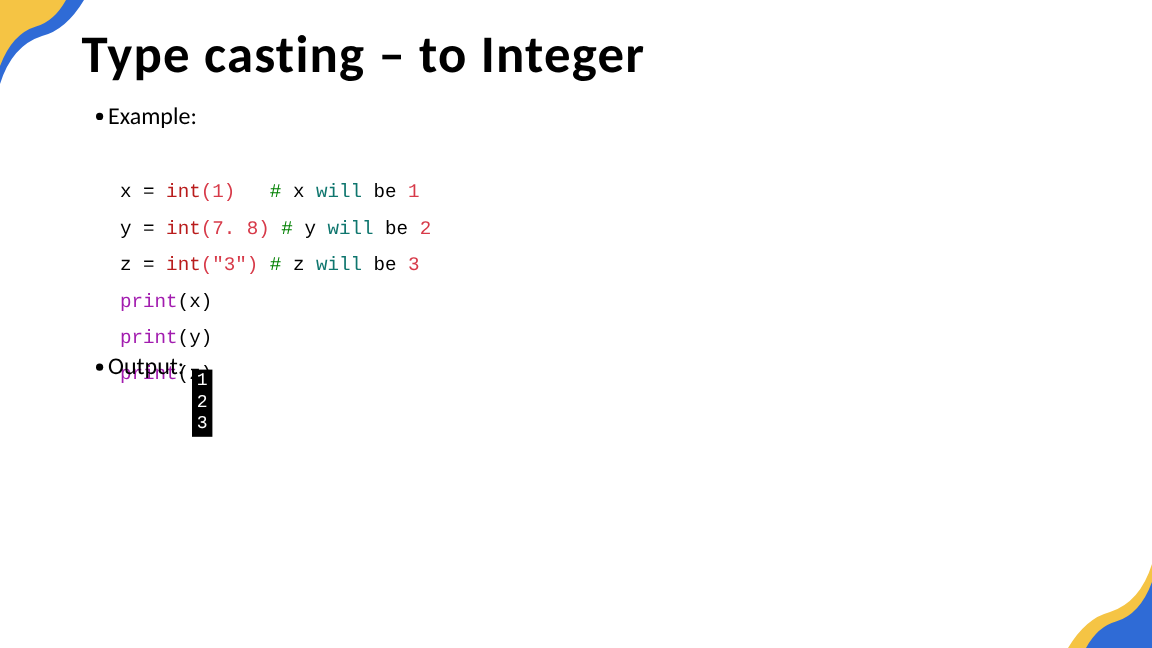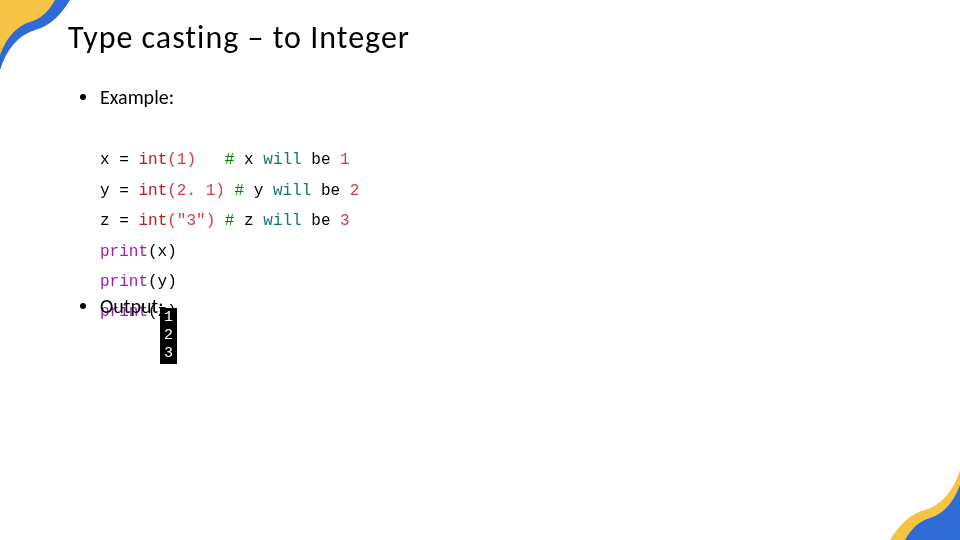--- a/index.html
+++ b/index.html
@@ -1,19 +1,19 @@
 <!DOCTYPE html>
 <html><head>
 <meta charset="utf-8">
 <style>
   html,body{margin:0;padding:0;width:960px;height:540px;background:#fff;font-family:"Segoe UI","Calibri",Arial,sans-serif;color:#000;overflow:hidden;position:relative}
   .corner-tl{position:absolute;top:0;left:0;width:70px;height:70px;pointer-events:none}
   .corner-br{position:absolute;bottom:0;right:0;width:70px;height:70px;pointer-events:none}
-  .title{position:absolute;left:68px;top:18px;font-size:32px;font-weight:400;letter-spacing:1px}
-  .bullet-row{position:absolute;display:flex;align-items:center;gap:14px}
+  .title{position:absolute;left:68px;top:18px;font-size:44px;font-weight:700;letter-spacing:1px}
+  .bullet-row{position:absolute;display:flex;align-items:center;gap:4px}
   .bullet-dot{width:6px;height:6px;border-radius:50%;background:#000;flex:0 0 6px}
   .bullet-text{font-size:20px}
   .code{position:absolute;font-family:Consolas,"Courier New",monospace;font-size:16px;line-height:1.9;white-space:pre}
   .c-blk{color:#000}
   .c-teal{color:#b91c1c}
   .c-red{color:#d73a49}
   .c-orange{color:#0f766e}
   .c-green{color:#008000}
   .c-violet{color:#a21caf}
   .output-box{position:absolute;background:#000;color:#fff;font-family:Consolas,"Courier New",monospace;font-size:15px;line-height:1.2;padding:1px 4px}
@@ -32,21 +32,21 @@
 
 <div class="title">Type casting – to Integer</div>
 
 <div class="bullet-row" style="left:80px;top:85px">
   <div class="bullet-dot"></div>
   <div class="bullet-text">Example:</div>
 </div>
 
 <div class="code" style="left:100px;top:115px">
 <span class="c-blk">x</span><span class="c-blk"> = </span><span class="c-teal">int</span><span class="c-red">(1)</span><span class="c-blk">   </span><span class="c-green">#</span><span class="c-blk"> x </span><span class="c-orange">will</span><span class="c-blk"> be </span><span class="c-red">1</span>
-<span class="c-blk">y</span><span class="c-blk"> = </span><span class="c-teal">int</span><span class="c-red">(2. 1)</span><span class="c-blk"> </span><span class="c-green">#</span><span class="c-blk"> y </span><span class="c-orange">will</span><span class="c-blk"> be </span><span class="c-red">2</span>
+<span class="c-blk">y</span><span class="c-blk"> = </span><span class="c-teal">int</span><span class="c-red">(7. 8)</span><span class="c-blk"> </span><span class="c-green">#</span><span class="c-blk"> y </span><span class="c-orange">will</span><span class="c-blk"> be </span><span class="c-red">2</span>
 <span class="c-blk">z</span><span class="c-blk"> = </span><span class="c-teal">int</span><span class="c-red">("3")</span><span class="c-blk"> </span><span class="c-green">#</span><span class="c-blk"> z </span><span class="c-orange">will</span><span class="c-blk"> be </span><span class="c-red">3</span>
 <span class="c-violet">print</span><span class="c-blk">(x)</span>
 <span class="c-violet">print</span><span class="c-blk">(y)</span>
 <span class="c-violet">print</span><span class="c-blk">(z)</span>
 </div>
 
 <div class="bullet-row" style="left:80px;top:294px">
   <div class="bullet-dot"></div>
   <div class="bullet-text">Output:</div>
 </div>

